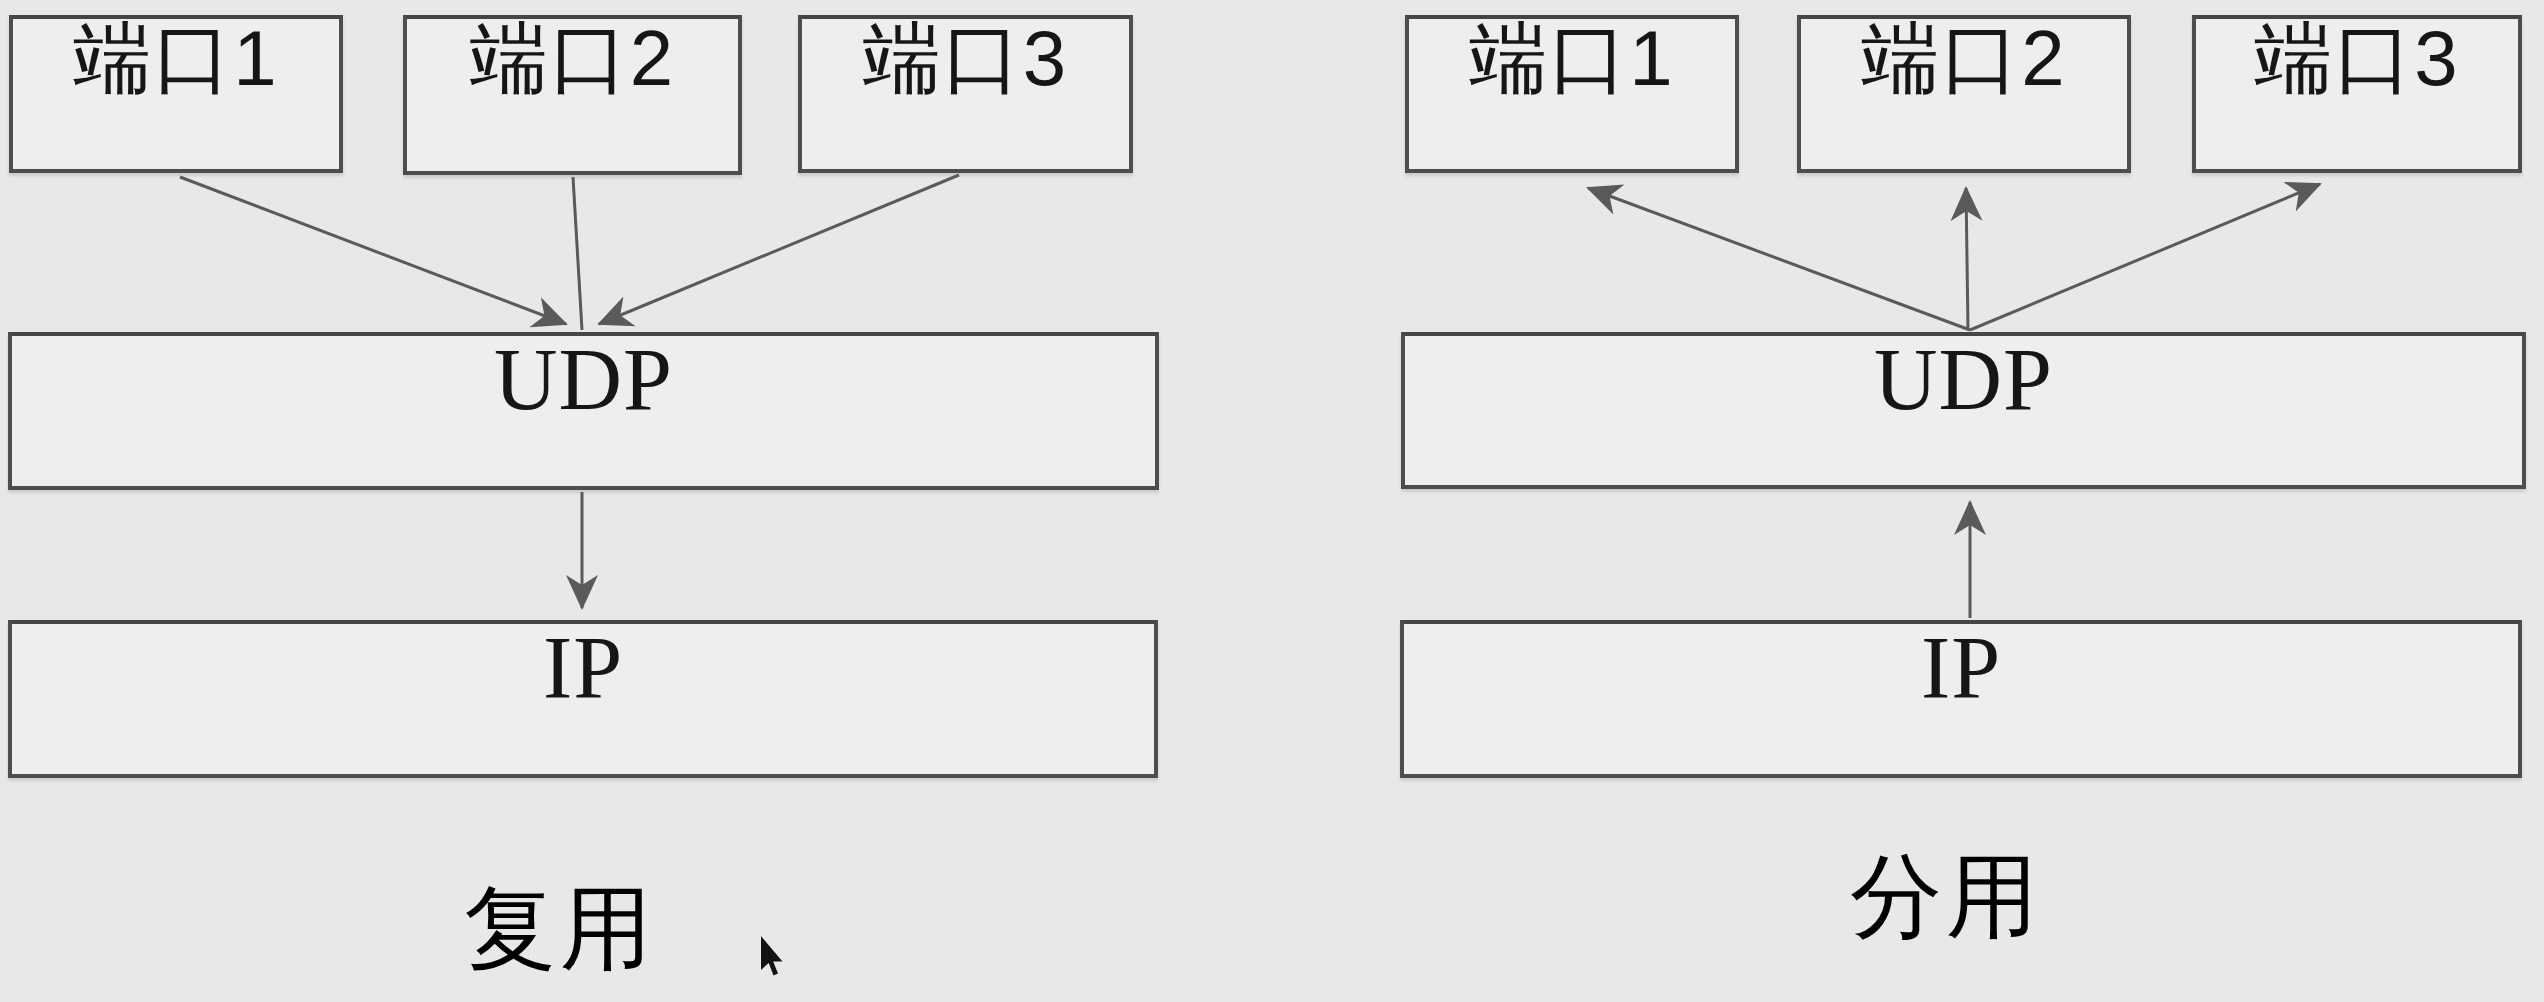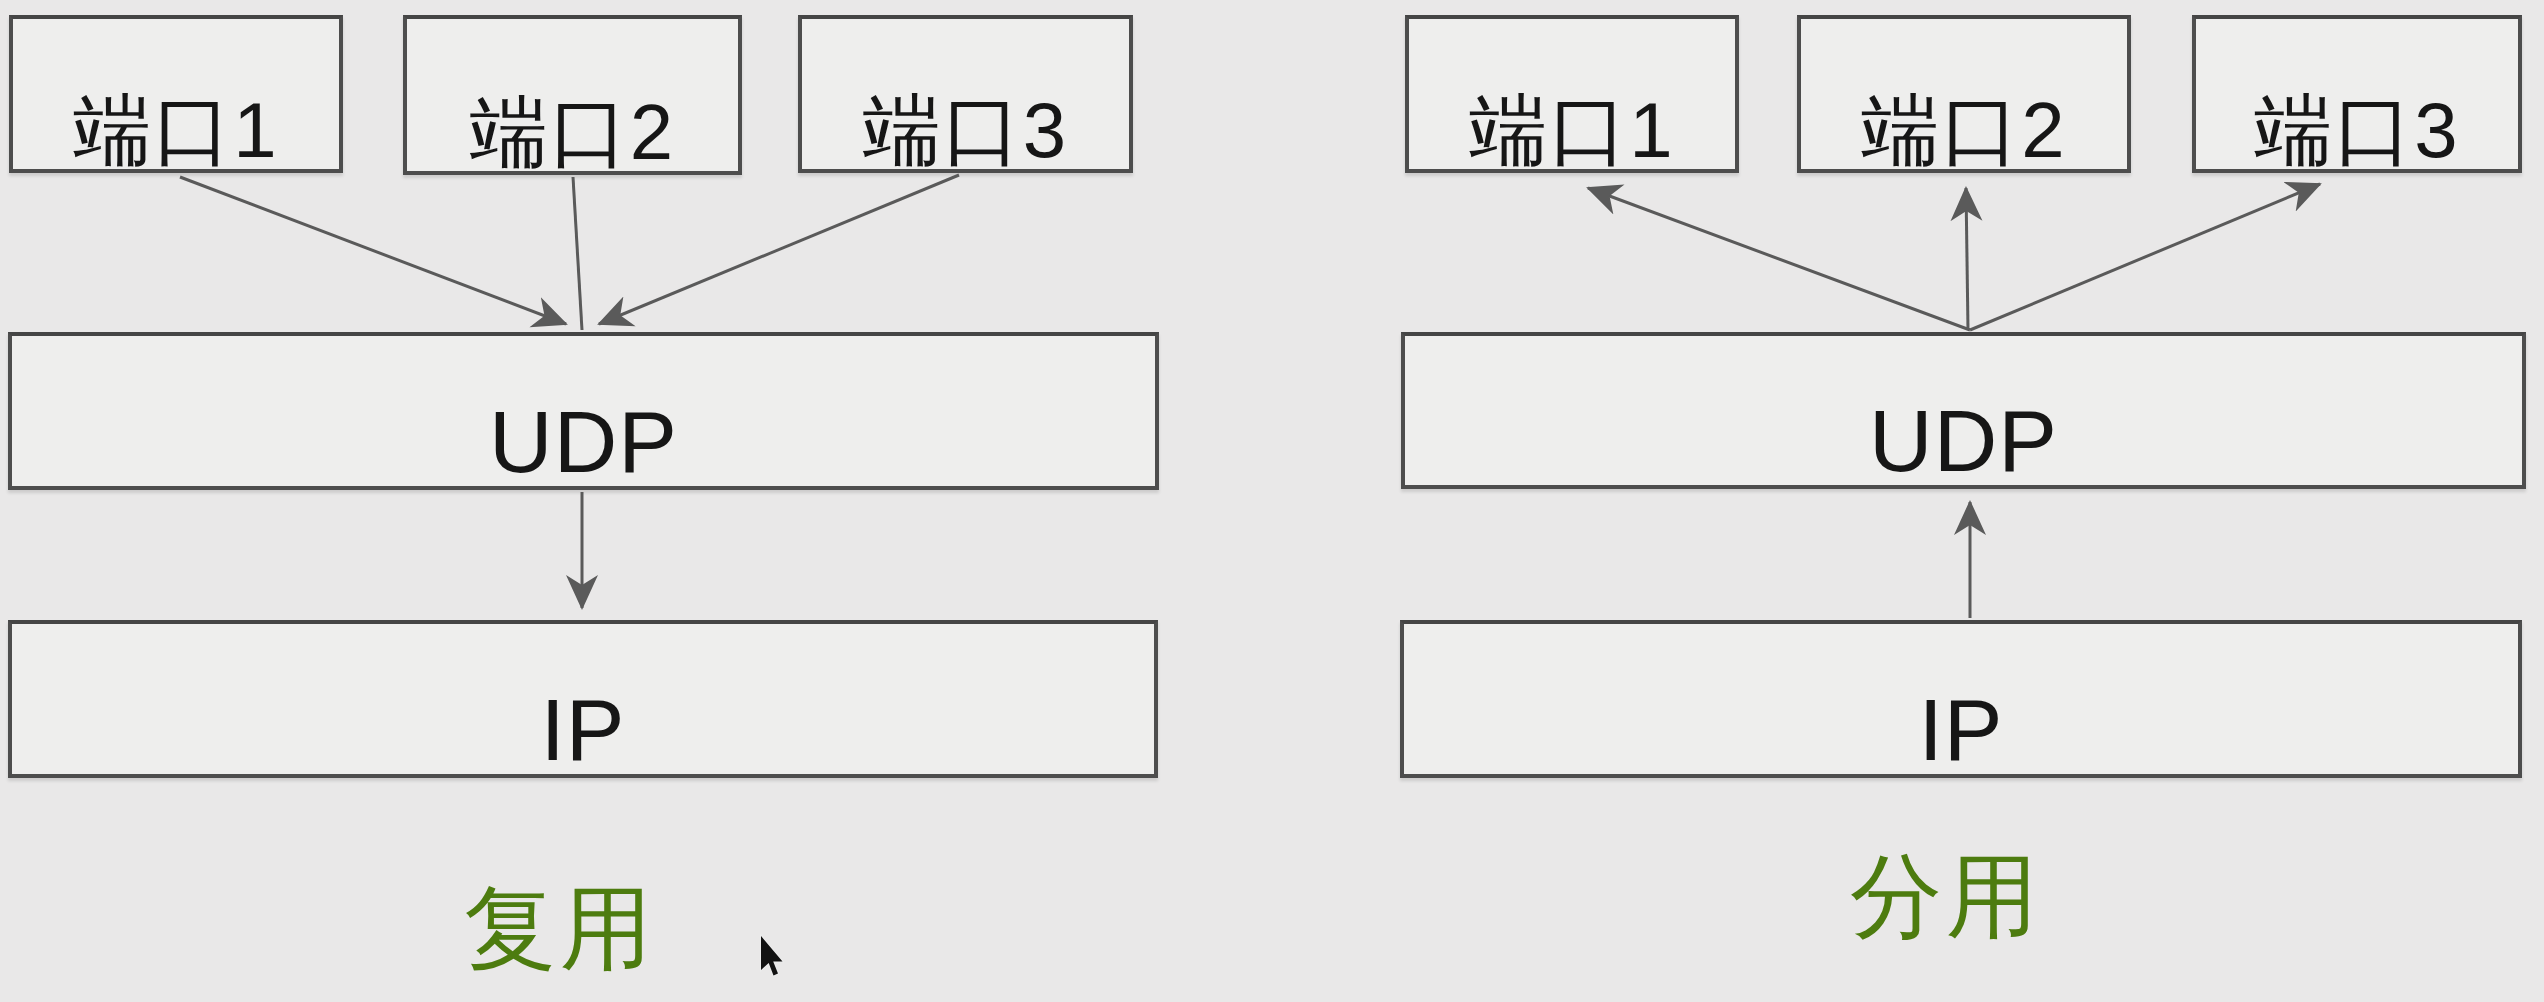--- a/index.html
+++ b/index.html
@@ -10,41 +10,42 @@
     overflow:hidden;
     font-family:"Liberation Sans","DejaVu Sans",sans-serif;
     color:#161616;
   }
   .box{
     position:absolute;
     box-sizing:border-box;
     background:#eeeeed;
     border:4px solid #4d4d4d;
     border-top-color:#454545;
-    display:flex;align-items:flex-end;justify-content:center;
+    display:flex;align-items:flex-start;justify-content:center;
     box-shadow:0 3px 3px rgba(0,0,0,0.12);
   }
   .port-label{
     font-size:78px;
     letter-spacing:2px;
     line-height:1;
     white-space:nowrap;
   }
   .layer-label{
     font-size:88px;
     line-height:1;
     letter-spacing:1px;
+    font-family:Liberation Serif, serif;
   }
   .caption{
     position:absolute;
     font-size:92px;
     line-height:1;
     text-align:center;
     letter-spacing:4px;
-    color:#4d7c0f;
+    color:#000000;
   }
   .overlay{
     position:absolute;left:0;top:0;width:2544px;height:1002px;
     pointer-events:none;
   }
   .overlay line{stroke:#5a5a5a;stroke-width:3;}
 </style>
 </head>
 <body>
 

